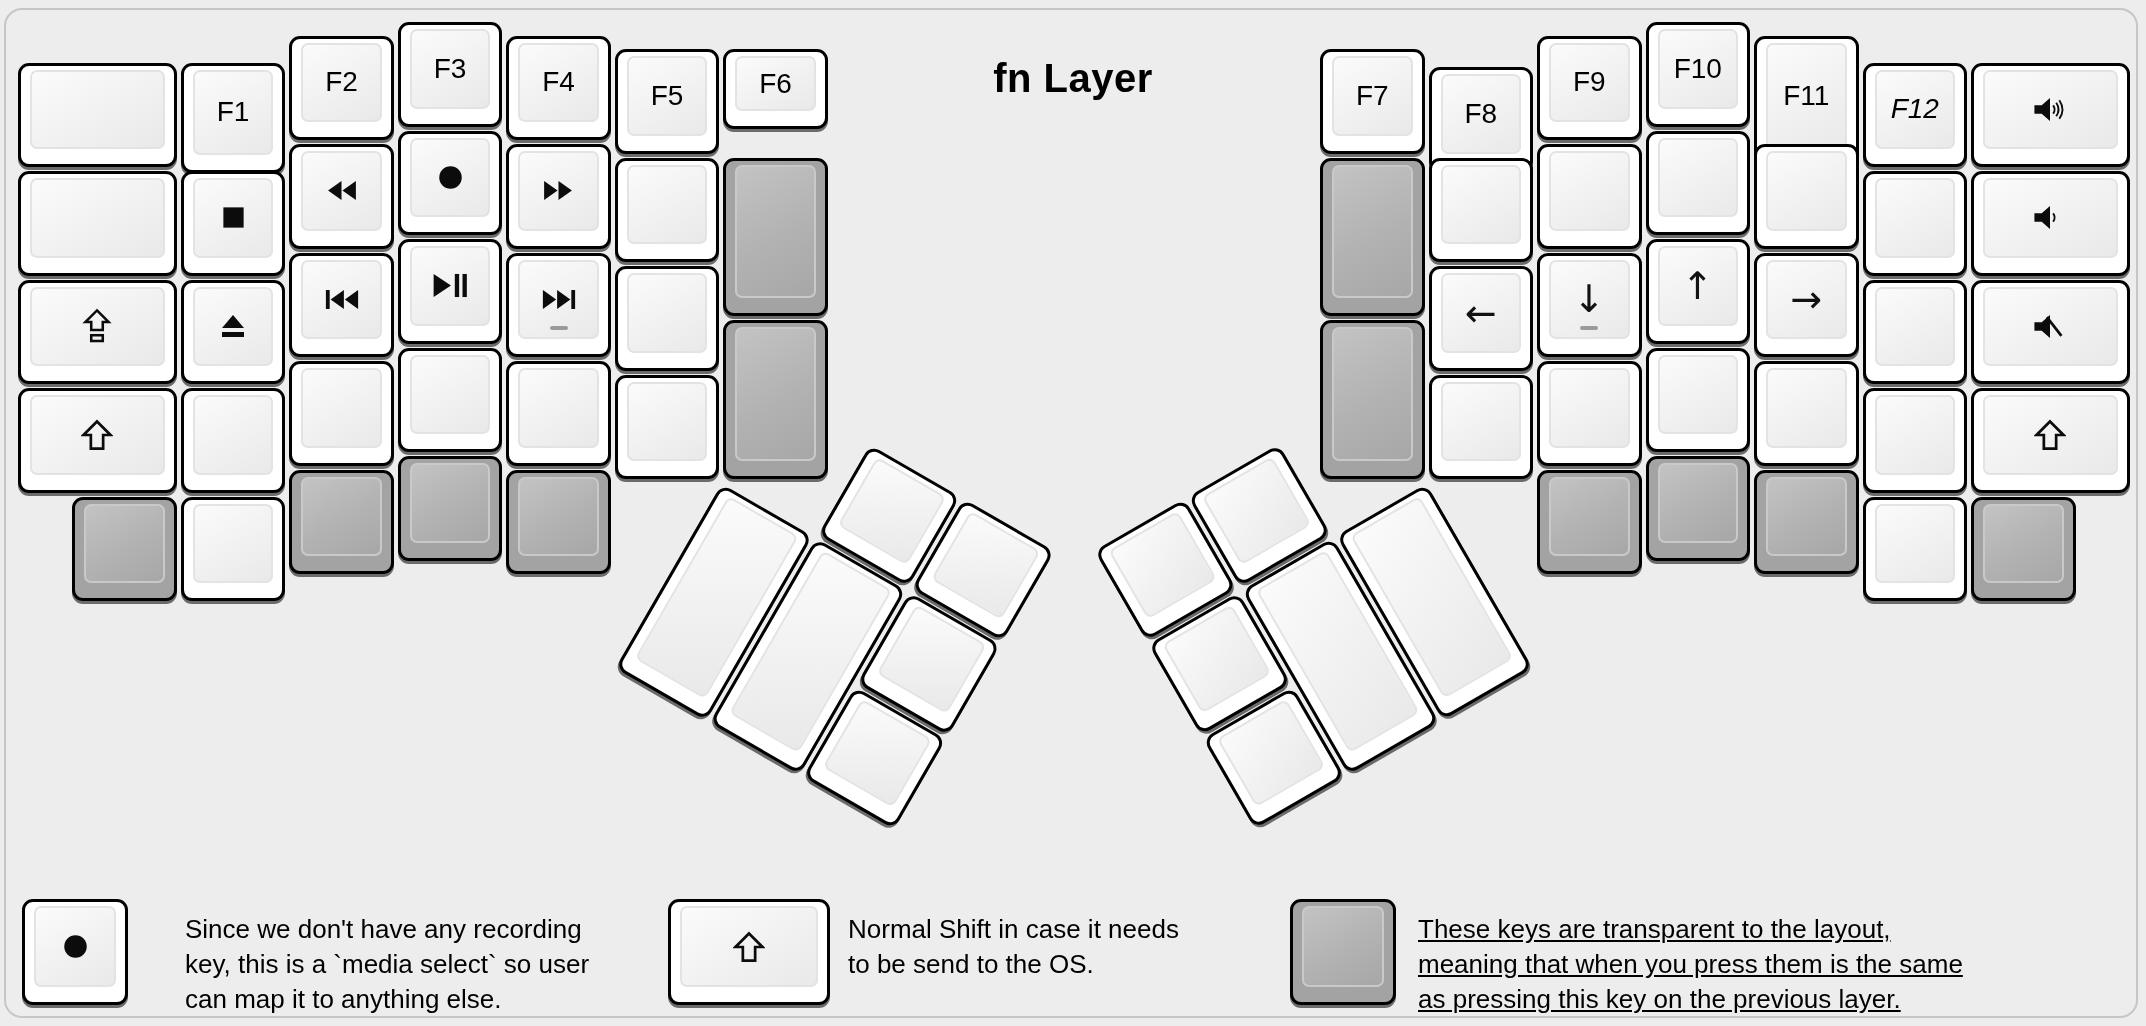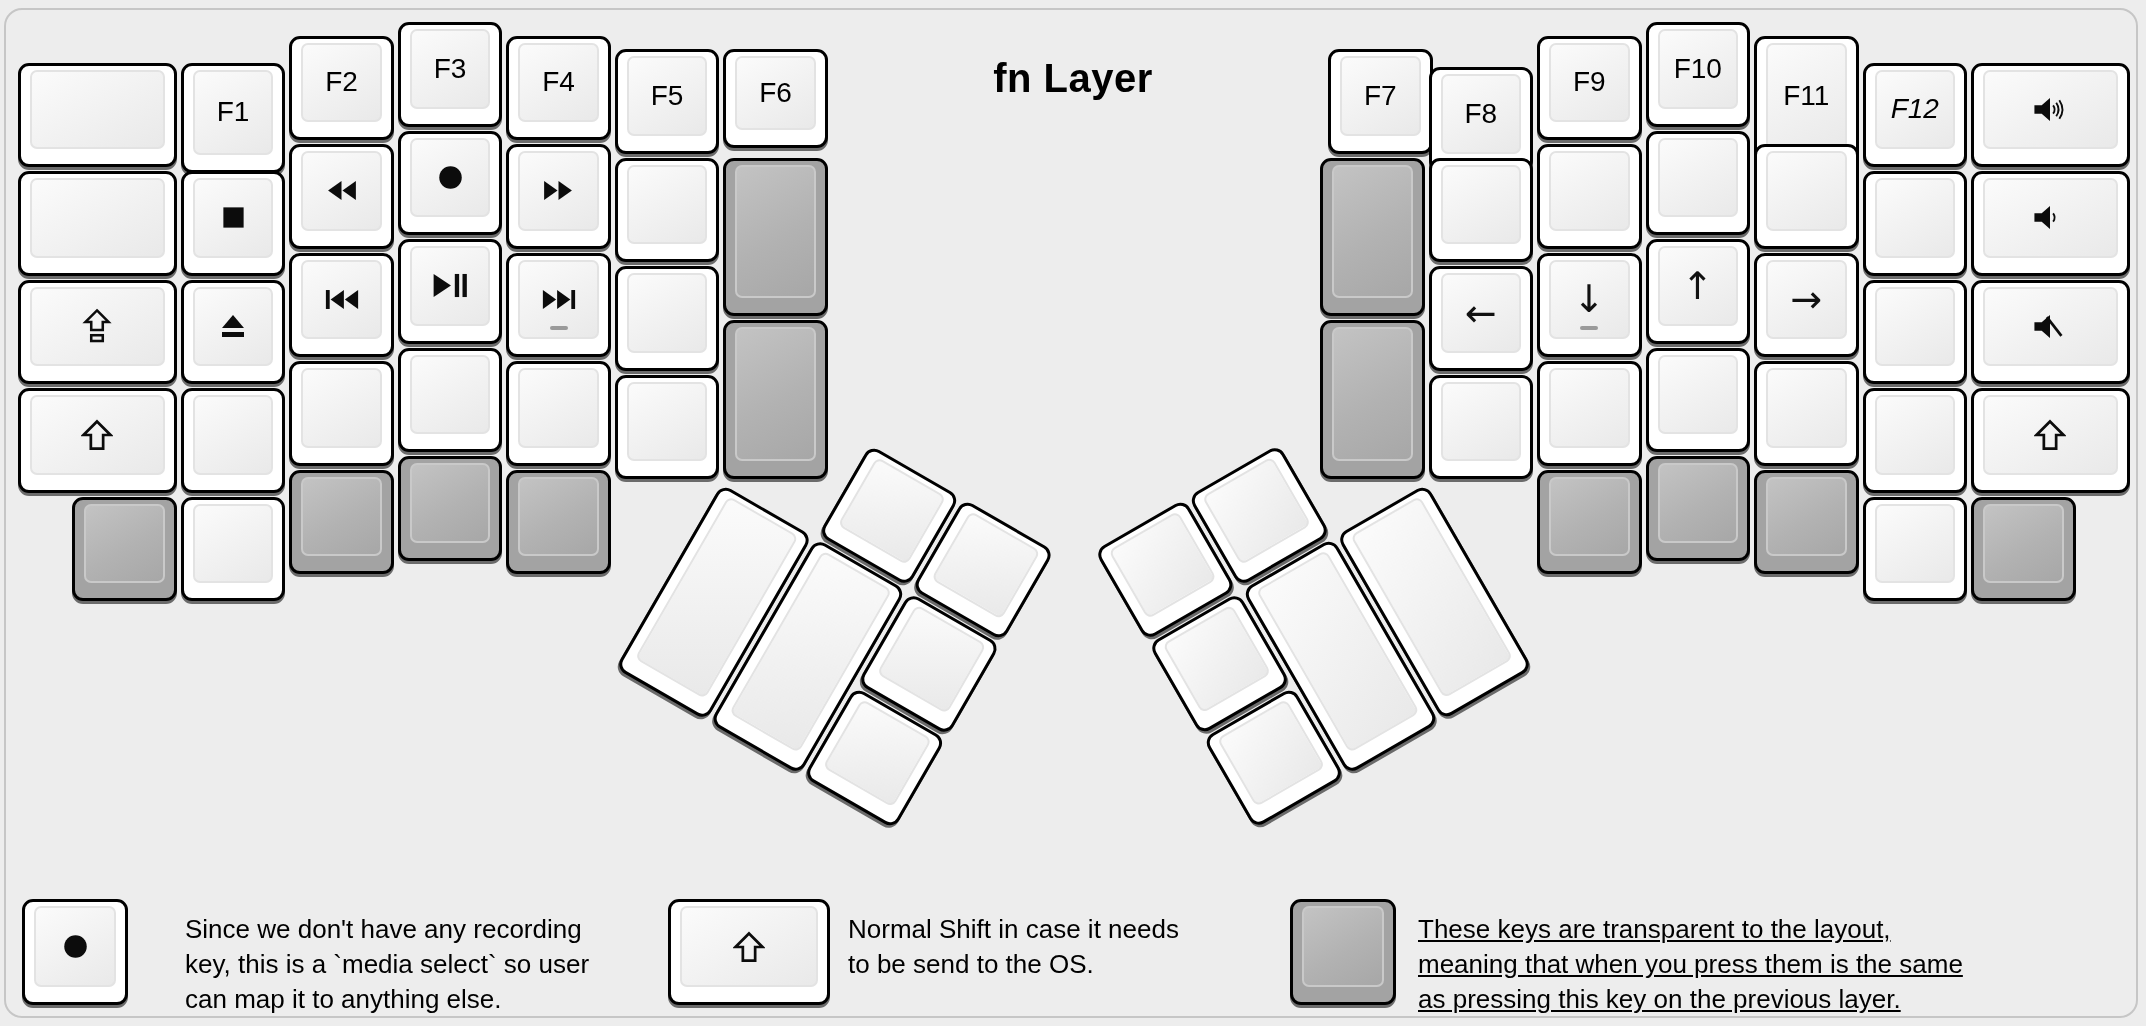--- a/index.html
+++ b/index.html
@@ -201,21 +201,21 @@
     </div>
     <div class="key white" style="left: 598.75px; top: 137.625px; width: 104.5px; height: 104.5px;">
       <div class="cap"></div>
     </div>
     <div class="key white" style="left: 598.75px; top: 246.125px; width: 104.5px; height: 104.5px;">
       <div class="cap"></div>
     </div>
     <div class="key white" style="left: 598.75px; top: 354.625px; width: 104.5px; height: 104.5px;">
       <div class="cap"></div>
     </div>
-    <div class="key white" style="left: 707.25px; top: 29.125px; width: 104.5px; height: 99px;">
+    <div class="key white" style="left: 707.25px; top: 29.125px; width: 104.5px; height: 80px;">
       <div class="cap">
         <span class="flabel">F6</span>
       </div>
     </div>
     <div class="key gray" style="left: 707.25px; top: 137.625px; width: 104.5px; height: 158.75px;">
       <div class="cap"></div>
     </div>
     <div class="key gray" style="left: 707.25px; top: 300.375px; width: 104.5px; height: 158.75px;">
       <div class="cap"></div>
     </div>
@@ -227,21 +227,21 @@
     </div>
     <div class="key gray" style="left: 273.25px; top: 449.562px; width: 104.5px; height: 104.5px;">
       <div class="cap"></div>
     </div>
     <div class="key gray" style="left: 381.75px; top: 436px; width: 104.5px; height: 104.5px;">
       <div class="cap"></div>
     </div>
     <div class="key gray" style="left: 490.25px; top: 449.562px; width: 104.5px; height: 104.5px;">
       <div class="cap"></div>
     </div>
-    <div class="key white" style="left: 1304px; top: 29.125px; width: 104.5px; height: 104.5px; margin-left: 8px;">
+    <div class="key white" style="left: 1304px; top: 29.125px; width: 104.5px; height: 104.5px;">
       <div class="cap">
         <span class="flabel">F7</span>
       </div>
     </div>
     <div class="key gray" style="left: 1304px; top: 137.625px; width: 104.5px; height: 158.75px;">
       <div class="cap"></div>
     </div>
     <div class="key gray" style="left: 1304px; top: 300.375px; width: 104.5px; height: 158.75px;">
       <div class="cap"></div>
     </div>

